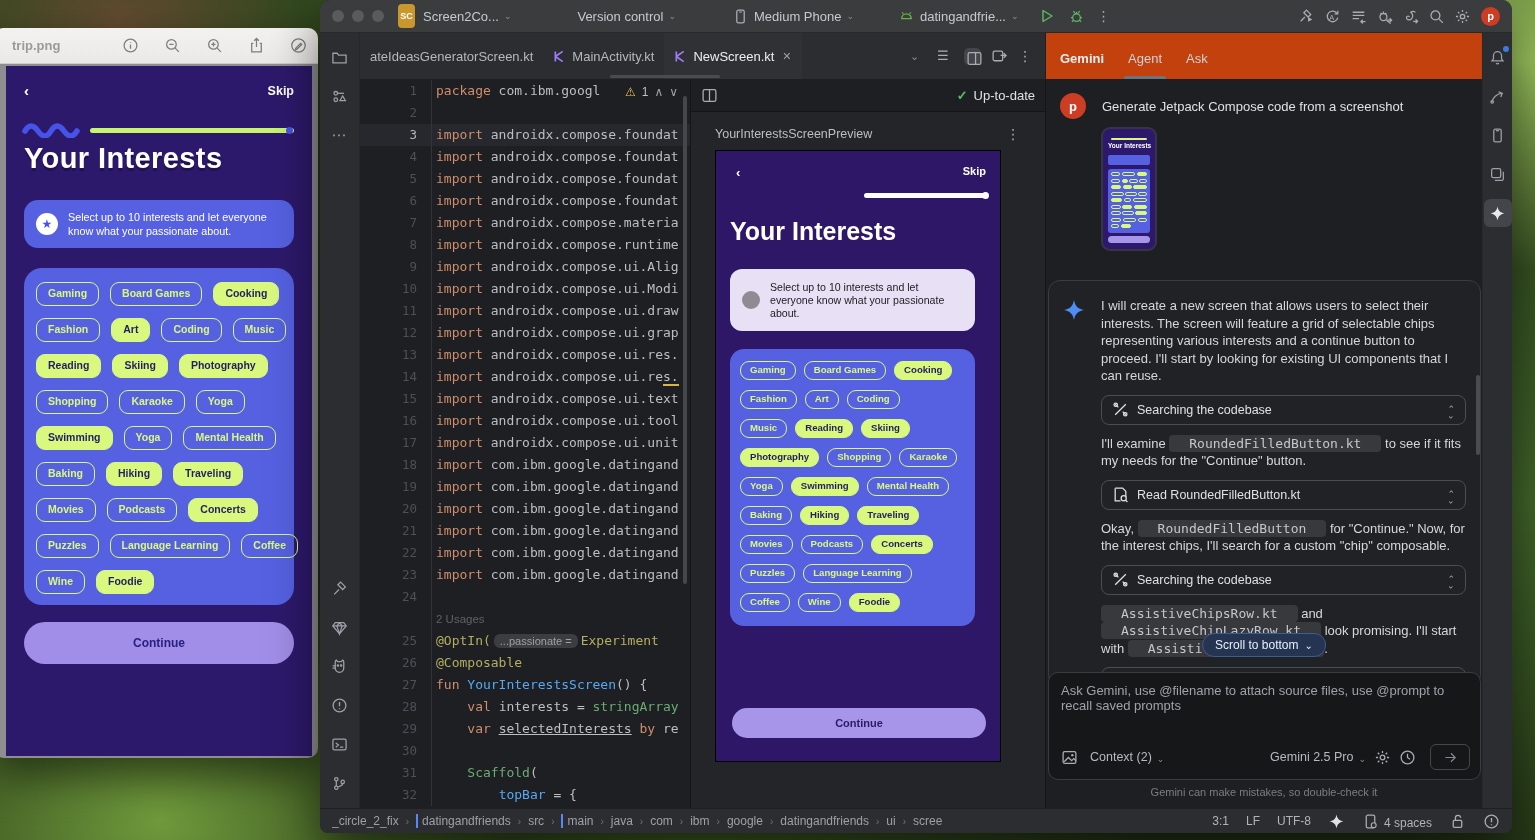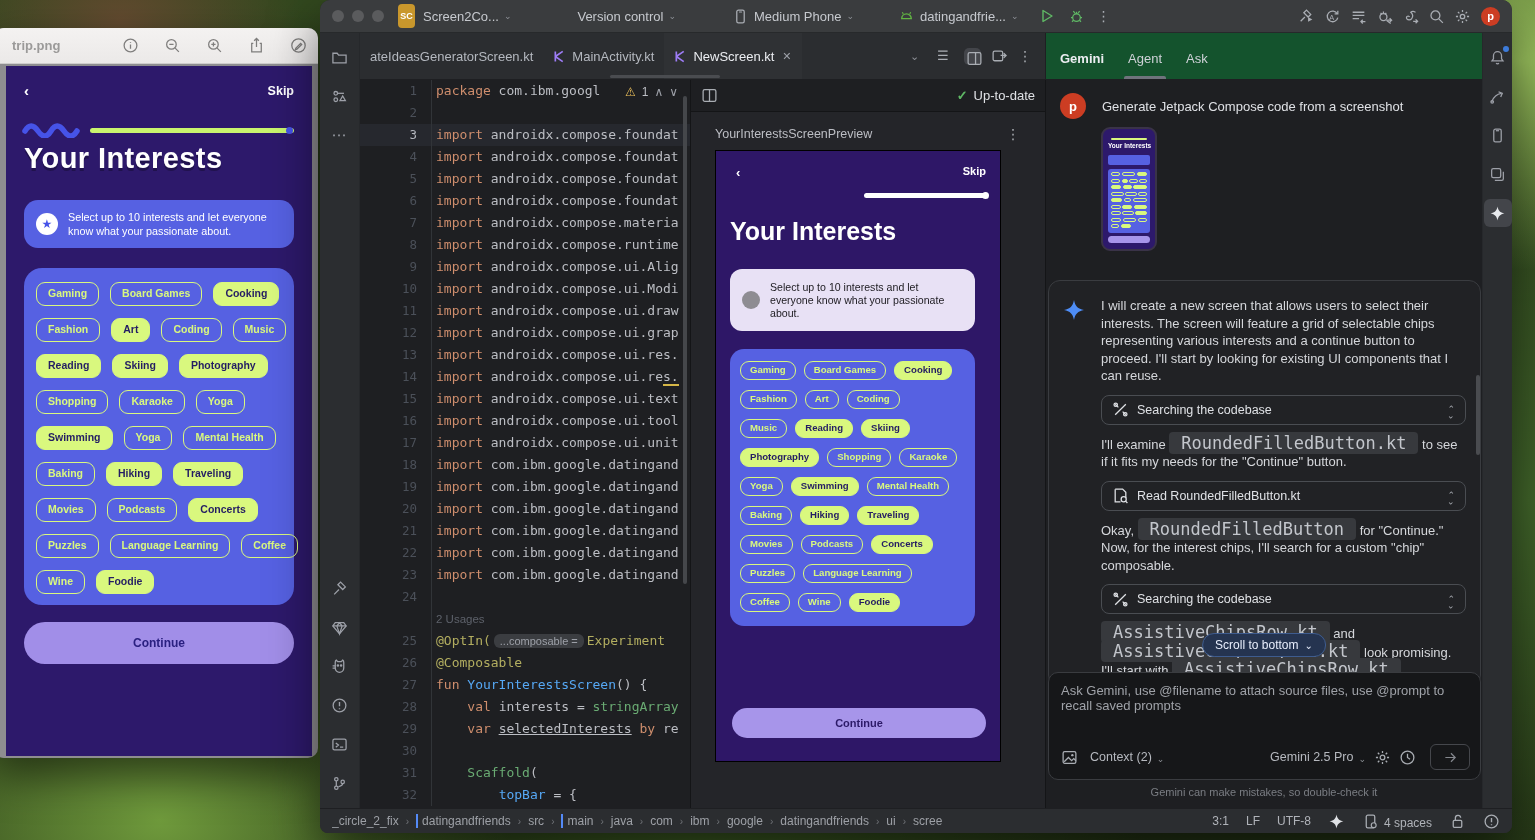--- a/index.html
+++ b/index.html
@@ -55,21 +55,21 @@
   .strip-ico.active { background:#43454a; color:#e8eaee; }
   .strip-spacer { flex:1; }
   .notif-dot { position:absolute; top:3px; right:3px; width:6px; height:6px; border-radius:50%; background:#3d7bd9; }
   .tabstrip { position:absolute; left:40px; top:33px; width:685px; height:47px; background:#2b2d30; border-bottom:1px solid #1e1f22; display:flex; align-items:center; font-size:13px; color:#b4b8bf; }
   .tab { display:flex; align-items:center; gap:6px; height:100%; padding:0 10px; white-space:nowrap; overflow:hidden; }
   .tab.active { color:#eceef2; background:#2f3134; }
   .tab .close { color:#9da0a8; font-size:11px; margin-left:2px; }
   .tab-scroll { position:absolute; left:250px; bottom:1px; width:110px; height:3px; border-radius:2px; background:#4a4c50; }
   .tabstrip-actions { margin-left:auto; display:flex; align-items:center; gap:10px; padding-right:10px; color:#a9adb3; }
   .boxed { background:#43454a; border-radius:5px; padding:2px; }
-  .gem-header { position:absolute; left:725px; top:33px; width:437px; height:47px; background:#14532d; border-bottom:1px solid #1e1f22; border-left:1px solid #1e1f22; display:flex; align-items:flex-end; padding:5px 0 0 14px; font-size:13px; }
+  .gem-header { position:absolute; left:725px; top:33px; width:437px; height:47px; background:#c2410c; border-bottom:1px solid #1e1f22; border-left:1px solid #1e1f22; display:flex; align-items:flex-end; padding:5px 0 0 14px; font-size:13px; }
   .gem-header .hrow { display:flex; gap:24px; align-items:center; height:100%; }
   .gh-title { color:#eceef2; font-weight:bold; }
   .gh-tab { color:#cfd2d8; height:100%; display:flex; align-items:center; position:relative; }
   .gh-tab.active::after { content:""; position:absolute; left:-4px; right:-4px; bottom:0; height:3px; background:#6f737c; border-radius:2px 2px 0 0; }
   
   .editor { position:absolute; left:40px; top:80px; width:330px; height:728px; background:#1e1f22; overflow:hidden; }
   .codeline { display:flex; height:22px; line-height:22px; font-family:"DejaVu Sans Mono","Liberation Mono",monospace; font-size:13px; white-space:pre; }
   .codeline.cur { background:#26282e; }
   .gut { flex:0 0 72px; text-align:right; padding-right:14px; color:#4b5059; font-size:12.5px; border-right:1px solid #313438; }
   .codeline.cur .gut { color:#b3b6bd; }
@@ -115,21 +115,21 @@
   .g-thumb .t-chips { position:absolute; top:40px; left:5px; right:5px; height:64px; background:#5661e2; border-radius:3px; padding:3px; }
   .t-chiprow { display:flex; gap:1.5px; margin-bottom:2.5px; }
   .t-chip { height:4px; border-radius:2px; border:.8px solid #d9f87e; }
   .t-chip.filled { background:#d9f87e; }
   .g-thumb .t-btn { position:absolute; bottom:6px; left:5px; right:5px; height:7px; background:#a795ea; border-radius:3.5px; }
   .g-card { position:absolute; left:2px; top:200px; width:433px; height:407px; background:#212225; border:1px solid #3a3c40; border-radius:12px; padding:16px 14px 0 14px; overflow:hidden; }
   .g-flex { display:flex; gap:16px; }
   .g-spark { flex:0 0 22px; padding-top:2px; }
   .g-blocks { flex:1; min-width:0; }
   .g-p { color:#d5d7db; font-size:13px; line-height:17.5px; margin-bottom:10px; }
-  .g-code { font-family:"DejaVu Sans Mono","Liberation Mono",monospace; font-size:17px; background:#37393d; border-radius:4px; padding:1px 12px; color:#c3c6cc; }
+  .g-code { font-family:"DejaVu Sans Mono","Liberation Mono",monospace; font-size:13px; background:#37393d; border-radius:4px; padding:1px 20px; color:#c3c6cc; }
   .g-tool { display:flex; align-items:center; gap:8px; height:30px; border:1px solid #4a4d52; border-radius:8px; padding:0 10px; color:#dfe1e5; font-size:12.5px; margin-bottom:10px; }
   .g-tool .uf { margin-left:auto; color:#a9adb3; }
   .scrollbtn { position:absolute; left:50%; transform:translateX(-50%); top:553px; height:24px; padding:0 12px; background:#253450; border:1px solid #3e5c8f; border-radius:12px; color:#e8eefc; font-size:12px; display:flex; align-items:center; gap:6px; z-index:5; }
   .g-input { position:absolute; left:2px; top:592px; width:433px; height:108px; background:#161719; border:1px solid #3a3c40; border-radius:10px; padding:10px 12px; }
   .g-input textarea { width:100%; height:48px; background:transparent; border:none; outline:none; resize:none; color:#dfe1e5; font-family:"Liberation Sans",sans-serif; font-size:13px; }
   .g-input textarea::placeholder { color:#9fa2a8; }
   .g-input-row { position:absolute; left:12px; right:10px; bottom:9px; display:flex; align-items:center; gap:8px; color:#b6b9bf; font-size:12.5px; }
   .g-send { width:40px; height:26px; border:1px solid #45474c; border-radius:6px; display:flex; align-items:center; justify-content:center; color:#85888e; margin-left:6px; }
   .g-disclaimer { position:absolute; left:0; width:100%; top:706px; text-align:center; color:#7a7d83; font-size:11px; }
   .chat-scroll { position:absolute; right:2px; top:295px; width:4px; height:80px; border-radius:2px; background:#4a4c50; }
@@ -515,21 +515,21 @@
           <div class="codeline"><span class="gut">16</span><span class="src"><span class="tk-k">import</span><span class="tk-p"> androidx.compose.ui.tool</span></span></div>
           <div class="codeline"><span class="gut">17</span><span class="src"><span class="tk-k">import</span><span class="tk-p"> androidx.compose.ui.unit</span></span></div>
           <div class="codeline"><span class="gut">18</span><span class="src"><span class="tk-k">import</span><span class="tk-p"> com.ibm.google.datingand</span></span></div>
           <div class="codeline"><span class="gut">19</span><span class="src"><span class="tk-k">import</span><span class="tk-p"> com.ibm.google.datingand</span></span></div>
           <div class="codeline"><span class="gut">20</span><span class="src"><span class="tk-k">import</span><span class="tk-p"> com.ibm.google.datingand</span></span></div>
           <div class="codeline"><span class="gut">21</span><span class="src"><span class="tk-k">import</span><span class="tk-p"> com.ibm.google.datingand</span></span></div>
           <div class="codeline"><span class="gut">22</span><span class="src"><span class="tk-k">import</span><span class="tk-p"> com.ibm.google.datingand</span></span></div>
           <div class="codeline"><span class="gut">23</span><span class="src"><span class="tk-k">import</span><span class="tk-p"> com.ibm.google.datingand</span></span></div>
           <div class="codeline"><span class="gut">24</span><span class="src"></span></div>
           <div class="codeline"><span class="gut"></span><span class="src"><span class="tk-hint">2 Usages</span></span></div>
-          <div class="codeline"><span class="gut">25</span><span class="src"><span class="tk-a">@OptIn(</span><span class="pill">...composable =</span><span class="tk-a">Experiment</span></span></div>
+          <div class="codeline"><span class="gut">25</span><span class="src"><span class="tk-a">@OptIn(</span><span class="pill">...passionate =</span><span class="tk-a">Experiment</span></span></div>
           <div class="codeline"><span class="gut">26</span><span class="src"><span class="tk-a">@Composable</span></span></div>
           <div class="codeline"><span class="gut">27</span><span class="src"><span class="tk-k">fun </span><span class="tk-f">YourInterestsScreen</span><span class="tk-p">() {</span></span></div>
           <div class="codeline"><span class="gut">28</span><span class="src"><span class="tk-p">    </span><span class="tk-k">val </span><span class="tk-p">interests = </span><span class="tk-c">stringArray</span></span></div>
           <div class="codeline"><span class="gut">29</span><span class="src"><span class="tk-p">    </span><span class="tk-k">var </span><span class="tk-u">selectedInterests</span><span class="tk-p"> </span><span class="tk-k">by</span><span class="tk-p"> re</span></span></div>
           <div class="codeline"><span class="gut">30</span><span class="src"></span></div>
           <div class="codeline"><span class="gut">31</span><span class="src"><span class="tk-p">    </span><span class="tk-c">Scaffold</span><span class="tk-p">(</span></span></div>
           <div class="codeline"><span class="gut">32</span><span class="src"><span class="tk-p">        </span><span class="tk-n">topBar</span><span class="tk-p"> = {</span></span></div>
         </div>
       <div class="inspect">
         <span class="tri">⚠</span>

